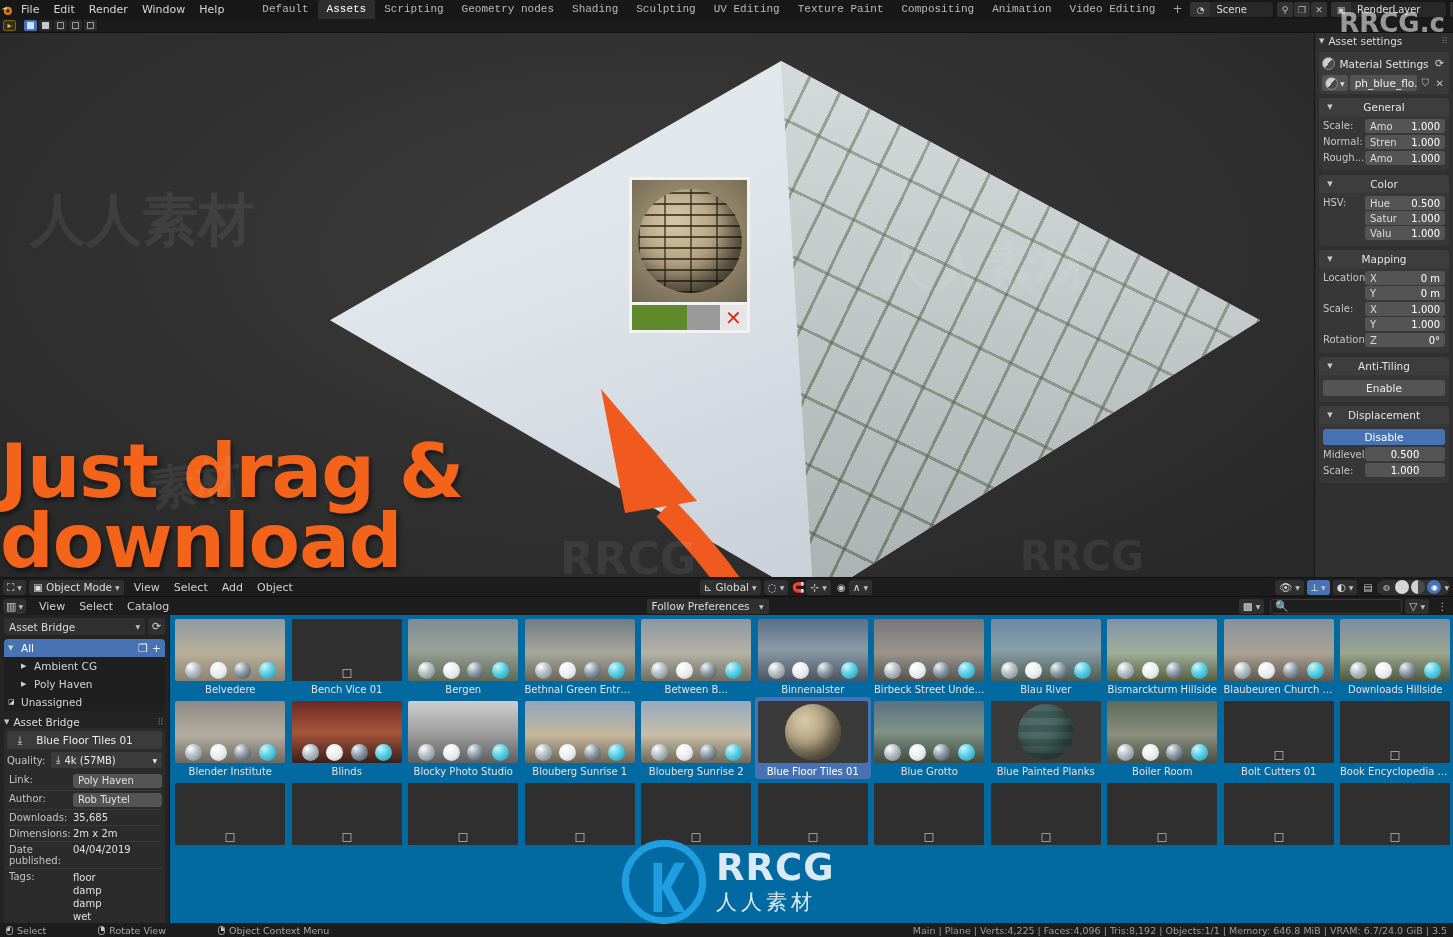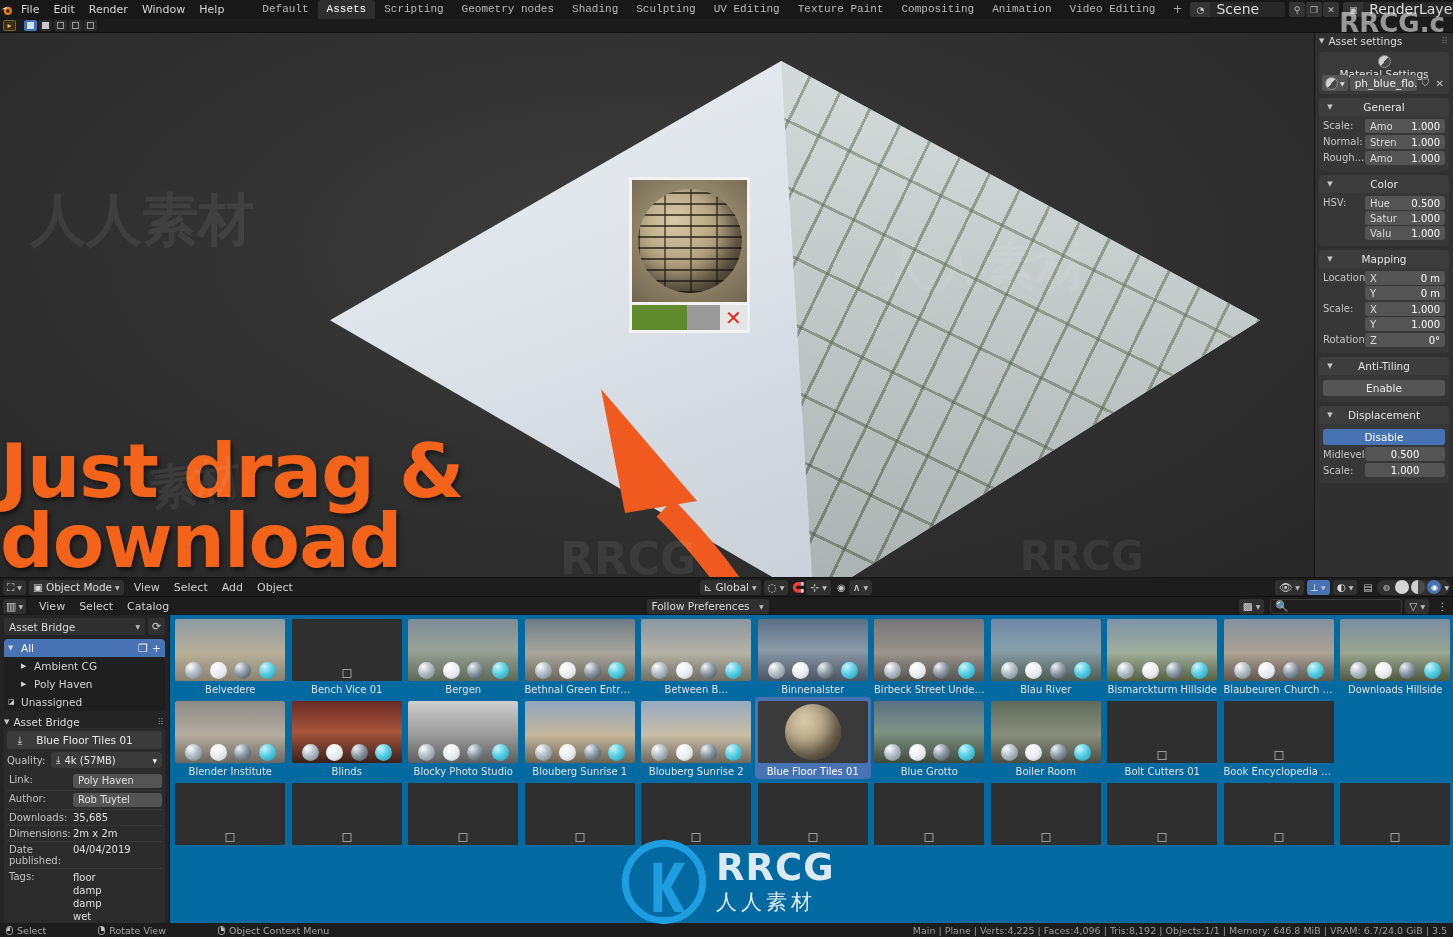--- a/index.html
+++ b/index.html
@@ -21,21 +21,21 @@
   .ws-tabs{ display:flex; align-items:center; margin-left:22px; height:19px; }
   .ws-tab{ padding:0 9px; line-height:19px; font-size:11px; color:#b9b9b9; white-space:nowrap;
            border-radius:3px 3px 0 0;font-family:Liberation Mono, monospace; }
   .ws-tab.active{ background:#2e2e2e; color:#ffffff; }
   .ws-add{ padding:0 8px; color:#a8a8a8; font-size:12px; line-height:19px; }
   .topbar-right{ margin-left:auto; display:flex; align-items:center; height:19px; padding-right:2px; }
   .id-block{ display:flex; align-items:center; background:#282828; border-radius:3px; height:15px;
              margin-right:3px; }
   .id-icon{ width:20px; height:15px; display:flex; align-items:center; justify-content:center;
             background:#333; border-radius:3px 0 0 3px; font-size:9px; color:#c8c8c8; }
-  .id-name{ padding:0 26px 0 6px; font-size:14px; line-height:15px; color:#dcdcdc; }
+  .id-name{ padding:0 26px 0 6px; font-size:10px; line-height:15px; color:#dcdcdc; }
   .mini-btn{ width:16px; height:15px; display:flex; align-items:center; justify-content:center;
              font-size:9px; color:#bdbdbd; background:#333; border-radius:2px; margin-left:1px; }
 
   
   .toolstrip{ height:14px; background:#1b1b1b; display:flex; align-items:center; padding-left:3px;
               flex:0 0 auto; border-bottom:1px solid #111; }
   .ts-btn{ width:13px; height:11px; margin-right:2px; background:#2a2a2a; border-radius:2px;
            display:flex; align-items:center; justify-content:center; }
   .ts-btn.on{ background:#4772b3; }
   .ts-sq{ width:7px; height:7px; border:1px solid #9a9a9a; }
@@ -100,21 +100,21 @@
   .arrow{ position:absolute; left:545px; top:340px; width:310px; height:420px; pointer-events:none; }
 
   
   .npanel{ width:139px; flex:0 0 139px; background:#303030; border-left:1px solid #161616;
            overflow:hidden; position:relative; }
   .np-head{ height:16px; background:#303030; display:flex; align-items:center; padding:0 4px;
             font-size:10.5px; color:#dcdcdc; }
   .np-head .tri{ margin-right:4px; font-size:7px; color:#c6c6c6; }
   .np-head .grip{ margin-left:auto; color:#6d6d6d; letter-spacing:1px; font-size:9px;}
   .np-box{ margin:3px 4px; background:#3a3a3a; border-radius:4px; padding:3px; }
-  .np-row{ display:flex; align-items:center; height:17px;flex-direction:column; }
+  .np-row{ display:flex; align-items:center; height:17px; }
   .np-title{ flex:1 1 auto; text-align:center; font-size:10.5px; color:#e2e2e2; }
   .sphere-ic{ width:13px; height:13px; border-radius:50%;
               background:conic-gradient(from 220deg,#cfcfcf 0 50%,#4a4a4a 50% 100%);
               border:1px solid #8e8e8e; flex:0 0 13px; }
   .refresh-ic{ width:13px; color:#c9c9c9; font-size:11px; text-align:center; }
   .idrow{ display:flex; align-items:center; gap:2px; margin:3px 0 0; }
   .idrow .drop{ display:flex; align-items:center; background:#545454; border-radius:3px;
                 height:16px; padding:0 3px; }
   .idrow .drop .car{ font-size:6px; margin-left:2px; color:#ddd; }
   .idfield{ flex:1 1 auto; background:#545454; border-radius:3px; height:16px; line-height:16px;
@@ -963,20 +963,28 @@
                     <i class="b-glass"></i>
                     <i class="b-white"></i>
                     <i class="b-metal"></i>
                     <i class="b-cyan"></i>
                   </div>
                 </div>
               </div>
               <div class="cap">Blue Grotto</div>
             </div>
             <div class="cell">
+              <div class="thumb" style="background: rgb(58, 58, 58);">
+                <div class="mat-thumb">
+                  <div class="mat-ball" style="background:repeating-linear-gradient(0deg,#3f5a56 0 7px,#4d6b66 7px 14px);box-shadow:inset -8px -9px 16px rgba(0,0,0,.45)"></div>
+                </div>
+              </div>
+              <div class="cap">Blue Painted Planks</div>
+            </div>
+            <div class="cell">
               <div class="thumb">
                 <div class="hdri">
                   <div class="sky" style="background:linear-gradient(180deg,#5f6a5c 0%,#8a8f7c 55%,#4a4d42 100%)"></div>
                   <div class="balls">
                     <i class="b-glass"></i>
                     <i class="b-white"></i>
                     <i class="b-metal"></i>
                     <i class="b-cyan"></i>
                   </div>
                 </div>

